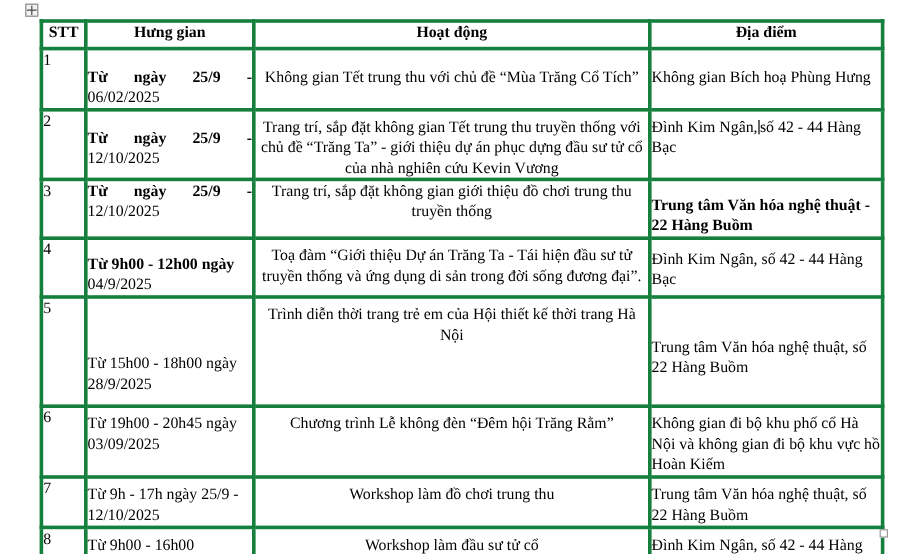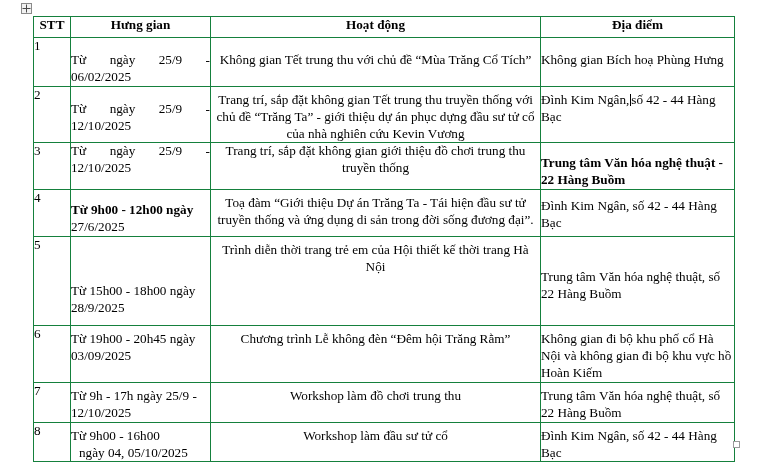--- a/index.html
+++ b/index.html
@@ -49,21 +49,21 @@
     top: 16px;
     width: 701px;
   }
   table.schedule {
     border-collapse: collapse;
     table-layout: fixed;
     width: 701px;
   }
   table.schedule td,
   table.schedule th {
-    border: 1px solid #15803d;
+    border: 3px solid #15803d;
     padding: 0;
     vertical-align: top;
     font-size: 13.2px;
     line-height: 1.28;
   }
 
   
   col.c-stt  { width: 37px;  }
   col.c-time { width: 140px; }
   col.c-act  { width: 330px; }
@@ -100,20 +100,21 @@
   tr.r5 td { height: 88px; }
   tr.r6 td { height: 42px; }
   tr.r7 td { height: 36px; }
   tr.r8 td { height: 38px; }
 
   
   .line-justify {
     text-align: justify;
     text-align-last: justify;
     white-space: normal;
+    font-weight: bold;
   }
   .line-plain { text-align: left; }
 
   
   .pad-top-14 { padding-top: 14px; }
   .pad-top-12 { padding-top: 12px; font-weight: bold; }
   .pad-top-8  { padding-top: 8px;  }
   .pad-top-5  { padding-top: 5px;  }
   .pad-top-30 { padding-top: 32px; }
   .pad-top-46 { padding-top: 46px; }
@@ -194,21 +195,21 @@
         </td>
         <td class="loc">
           <div class="pad-top-12">Trung tâm Văn hóa nghệ thuật - 22 Hàng Buồm</div>
         </td>
       </tr>
 
       <tr class="r4">
         <td class="stt">4</td>
         <td class="time">
           <div class="pad-top-12 line-plain">Từ 9h00 - 12h00 ngày</div>
-          <div class="line-plain">27/6/2025</div>
+          <div class="line-plain">04/9/2025</div>
         </td>
         <td class="act">
           <div class="pad-top-5">Toạ đàm “Giới thiệu Dự án Trăng Ta - Tái hiện đầu sư tử truyền thống và ứng dụng di sản trong đời sống đương đại”.</div>
         </td>
         <td class="loc">
           <div class="pad-top-8">Đình Kim Ngân, số 42 - 44 Hàng Bạc</div>
         </td>
       </tr>
 
       <tr class="r5">

